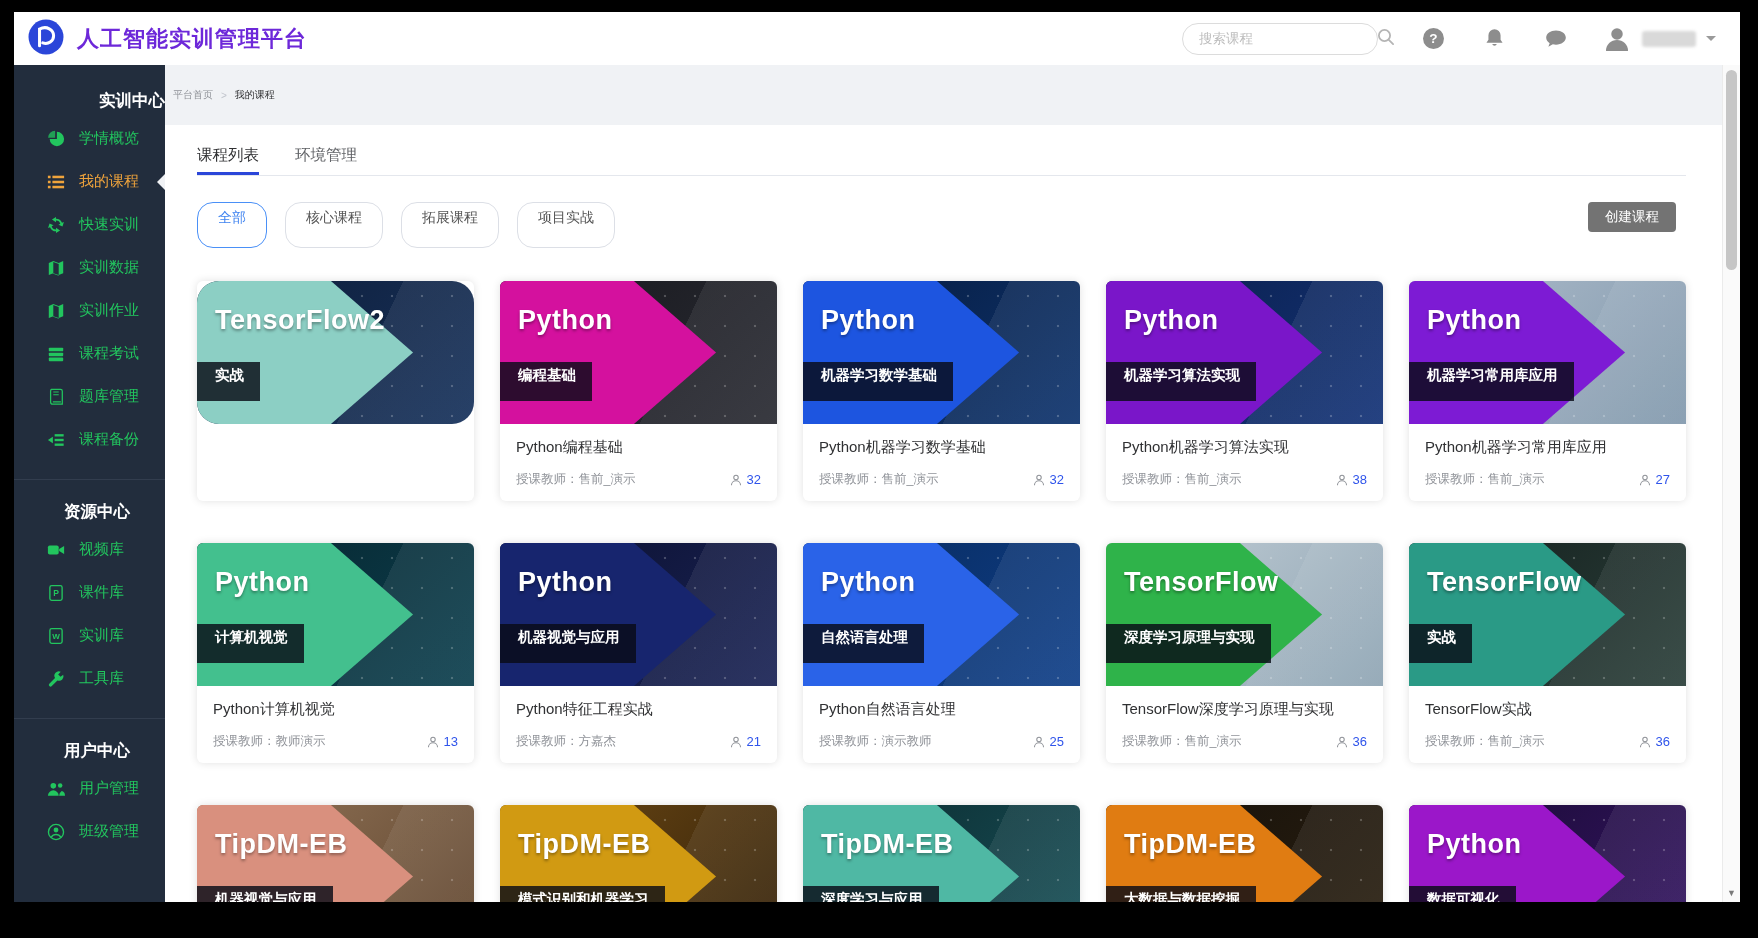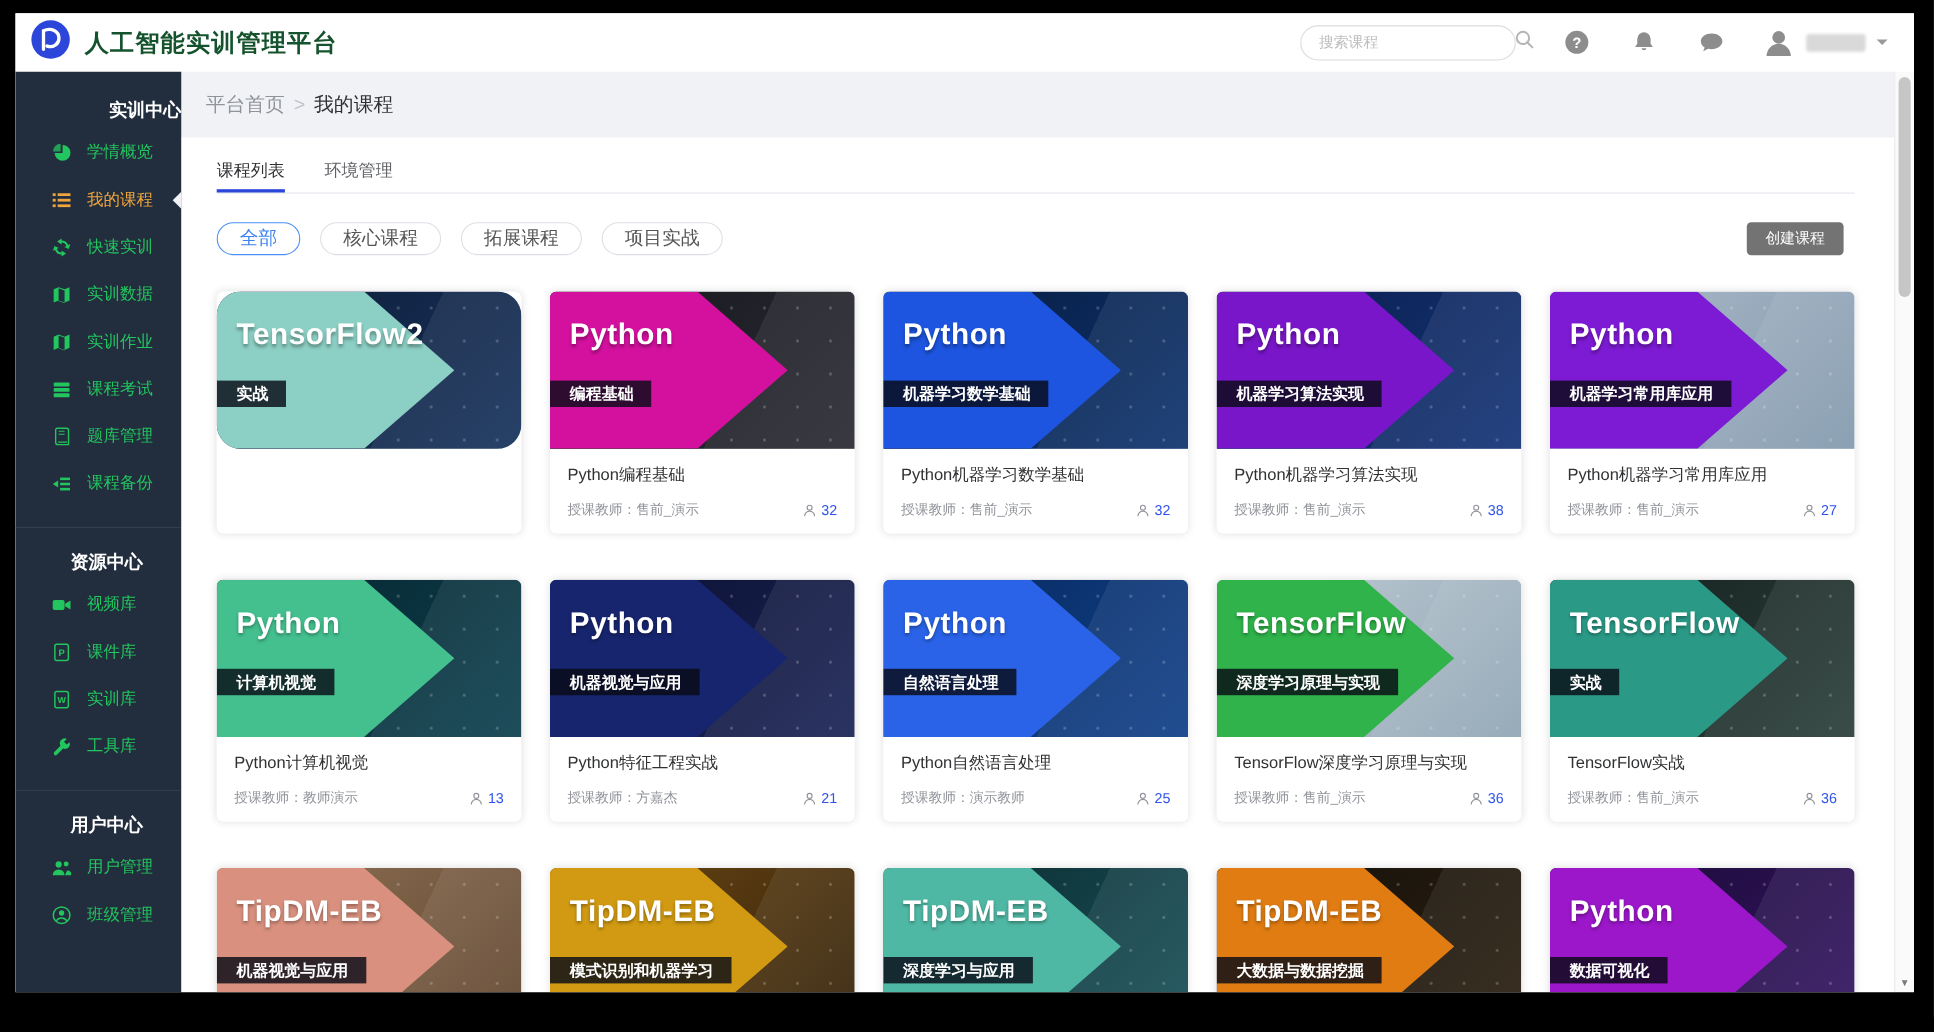--- a/index.html
+++ b/index.html
@@ -3,21 +3,21 @@
 <meta charset="utf-8">
 <style>
   * { margin:0; padding:0; box-sizing:border-box; }
   body { background:#000; font-family:"Liberation Sans","DejaVu Sans",sans-serif; }
   .stage { position:relative; width:1758px; height:938px; background:#000; overflow:hidden; }
   .app { position:absolute; left:14px; top:12px; width:1726px; height:890px; background:#fff; overflow:hidden; display:flex; flex-direction:column; }
 
   
   .hdr { height:53px; flex:0 0 53px; background:#fff; display:flex; align-items:center; position:relative; z-index:5; }
   .brand { display:flex; align-items:center; margin-left:13px; }
-  .brand-title { margin-left:12px; font-size:22px; font-weight:bold; color:#14532d; letter-spacing:1px; }
+  .brand-title { margin-left:12px; font-size:22px; font-weight:bold; color:#6d28d9; letter-spacing:1px; }
   .hdr-right { margin-left:auto; display:flex; align-items:center; margin-right:24px; }
   .searchbox { width:196px; height:32px; border:1px solid #dcdcdc; border-radius:16px; display:flex; align-items:center; padding:0 10px 0 16px; }
   .searchbox input { border:none; outline:none; flex:1; font-size:13.5px; color:#555; background:transparent; font-family:inherit; }
   .searchbox input::placeholder { color:#bdbdbd; }
   .hicon { margin-left:38px; color:#8d8d8d; display:flex; align-items:center; cursor:pointer; }
   .hicon:first-of-type { margin-left:0; }
   .avatar { margin-left:34px; }
   .redacted { margin-left:10px; width:54px; height:16px; background:#d9d9d9; border-radius:3px; filter:blur(1.5px); }
   .caret { margin-left:10px; width:0; height:0; border:5px solid transparent; border-top-color:#9a9a9a; margin-top:5px; cursor:pointer; }
 
@@ -30,49 +30,49 @@
   .sb-section + .sb-section { border-top:1px solid #323d4e; }
   .sb-title { height:34px; line-height:34px; padding-left:50px; color:#fff; font-size:16.5px; font-weight:bold; margin-top:14px; }
   .sb-section:first-child .sb-title { margin-top:0;text-align:right; }
   .sb-item { position:relative; height:43px; display:flex; align-items:center; padding-left:33px; gap:14px; font-size:15px; color:#22c55e; cursor:pointer; }
   .sb-item svg { width:18px; height:18px; flex:0 0 18px; }
   .sb-item.active { color:#f0a43c; }
   .sb-item.active::after { content:""; position:absolute; right:0; top:50%; margin-top:-8px; border:8px solid transparent; border-right-color:#f0f2f5; }
 
   
   .main { flex:1; background:#f0f2f5; display:flex; flex-direction:column; min-width:0; overflow:hidden; }
-  .crumbs { height:60px; flex:0 0 60px; display:flex; align-items:center; padding-left:22px; font-size:18px; color:#909399; }
+  .crumbs { height:60px; flex:0 0 60px; display:flex; align-items:center; padding-left:8px; font-size:10px; color:#909399; }
   .crumb-sep { margin:0 8px; color:#c0c4cc; }
   .crumb-cur { color:#303133; }
   .crumb-link { cursor:pointer; }
   .panel { flex:1; background:#fff; padding:0 36px 0 32px; overflow:hidden; }
 
   .tabs { display:flex; gap:36px; border-bottom:1px solid #e4e7ed; padding-top:20px; height:51px; }
   .tab { font-size:15.5px; color:#606266; padding-bottom:18px; position:relative; cursor:pointer; }
   .tab.active { color:#303133; }
   .tab.active::after { content:""; position:absolute; left:0; right:0; bottom:0; height:3px; background:#2b46d9; }
 
   .filter-row { margin-top:26px; display:flex; gap:18px; align-items:center; position:relative; }
-  .pill { height:30px; line-height:28px; padding:0 20px; border:1px solid #dcdfe6; border-radius:16px; font-size:17px; color:#555; background:#fff; cursor:pointer; white-space:nowrap; }
+  .pill { height:46px; line-height:28px; padding:0 20px; border:1px solid #dcdfe6; border-radius:16px; font-size:14px; color:#555; background:#fff; cursor:pointer; white-space:nowrap; }
   .pill.active { border-color:#4a90f7; color:#3f83f0; }
   .create-btn { position:absolute; right:10px; top:0; height:30px; line-height:30px; padding:0 17px; background:#737373; color:#fff; border:none; border-radius:4px; font-size:13.5px; cursor:pointer; font-family:inherit; }
 
   .grid { margin-top:33px; display:grid; grid-template-columns:repeat(5,277px); column-gap:26px; row-gap:42px; }
   .card { width:277px; height:220px; background:#fff; border-radius:6px; box-shadow:0 0 8px rgba(0,0,0,.12); overflow:hidden; cursor:pointer; }
   .cover { height:143px; position:relative; overflow:hidden; }
   .cover-tex { position:absolute; inset:0;
     background-image:
       linear-gradient(115deg, transparent 60%, rgba(255,255,255,.07) 60%),
       radial-gradient(rgba(255,255,255,.22) 1px, transparent 1.6px);
     background-size:100% 100%, 30px 30px; }
   .arrow { position:absolute; left:0; top:0; bottom:0; width:78%;
     clip-path:polygon(0 0, 62% 0, 100% 50%, 62% 100%, 0 100%);
     filter:drop-shadow(5px 0 0 rgba(0,0,0,.28)); z-index:1; }
   .cov-main { position:absolute; left:18px; top:24px; z-index:2; font-size:27px; font-weight:800; color:#fff; white-space:nowrap; text-shadow:0 2px 3px rgba(0,0,0,.35); letter-spacing:.5px; }
-  .cov-band { position:absolute; left:0; top:81px; z-index:2; height:24px; line-height:27px; padding:0 16px 0 18px; background:rgba(8,11,22,.82); color:#fff; font-size:14.5px; font-weight:bold; white-space:nowrap; }
+  .cov-band { position:absolute; left:0; top:81px; z-index:2; height:39px; line-height:27px; padding:0 16px 0 18px; background:rgba(8,11,22,.82); color:#fff; font-size:14.5px; font-weight:bold; white-space:nowrap; }
   .info { padding:14px 16px 0; }
   .c-title { font-size:15px; color:#303133; white-space:nowrap; overflow:hidden; }
   .c-meta { margin-top:14px; display:flex; justify-content:space-between; align-items:center; }
   .c-teacher { font-size:12.5px; color:#909399; }
   .c-count { display:flex; align-items:center; gap:4px; font-size:13px; color:#2f54eb; }
   .c-count svg { width:14px; height:14px; }
 
   
   .scrollcol { width:18px; flex:0 0 18px; background:#fafafa; border-left:1px solid #ebebeb; position:relative; }
   .scroll-thumb { position:absolute; left:3px; top:5px; width:11px; height:200px; background:#c6c6c6; border-radius:6px; cursor:pointer; }

